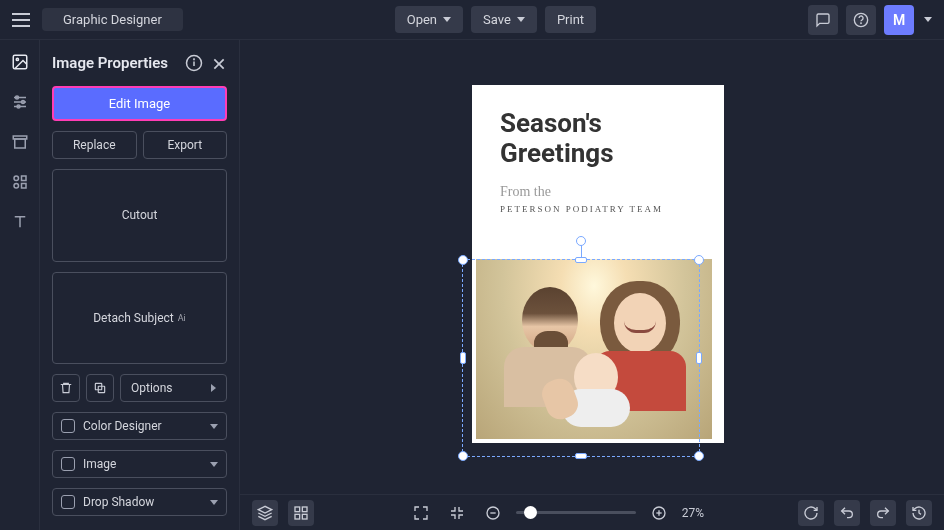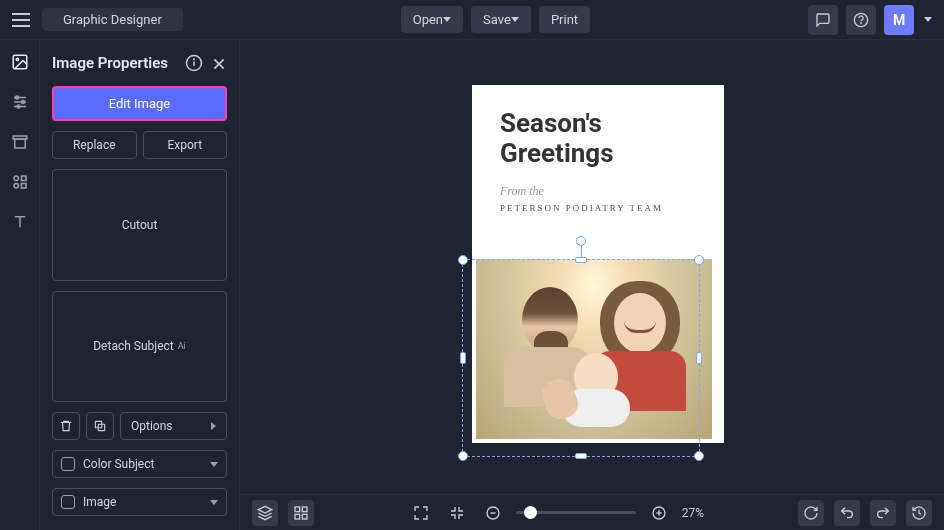--- a/index.html
+++ b/index.html
@@ -4,21 +4,21 @@
 <style>
 * { box-sizing: border-box; margin: 0; padding: 0; font-family: -apple-system, BlinkMacSystemFont, "Segoe UI", Roboto, sans-serif; }
 body { width: 944px; height: 530px; background: #1f2433; color: #d4d6dd; overflow: hidden; position: relative; }
 
 
 .topbar { height: 40px; display: flex; align-items: center; padding: 0 12px; gap: 8px; border-bottom: 1px solid #2a2f3e; }
 .hamburger { width: 18px; height: 14px; display: flex; flex-direction: column; justify-content: space-between; cursor: pointer; }
 .hamburger span { height: 2px; background: #c9ccd6; }
 .app-title { background: #2e3342; padding: 4px 21px; border-radius: 4px; font-size: 13px; margin-left: 4px; }
 .spacer { flex: 1; }
-.topbtn { background: #353a4a; color: #d4d6dd; border: none; padding: 6px 12px; border-radius: 4px; font-size: 13px; cursor: pointer; display: flex; align-items: center; }
+.topbtn { background: #353a4a; color: #d4d6dd; border: none; padding: 6px 12px; border-radius: 4px; font-size: 13px; cursor: pointer; display: flex; align-items: center; gap: 6px; }
 .iconbtn { width: 30px; height: 30px; background: #353a4a; border-radius: 4px; display: flex; align-items: center; justify-content: center; cursor: pointer; }
 .avatar { width: 30px; height: 30px; background: #6d7cff; border-radius: 4px; display: flex; align-items: center; justify-content: center; font-weight: 600; color: #fff; font-size: 14px; }
 .chev-down { width: 0; height: 0; border-left: 4px solid transparent; border-right: 4px solid transparent; border-top: 5px solid #c9ccd6; }
 
 
 .rail { position: absolute; left: 0; top: 40px; width: 40px; height: calc(100% - 40px); border-right: 1px solid #2a2f3e; display: flex; flex-direction: column; align-items: center; padding-top: 12px; gap: 20px; }
 .rail-icon { width: 20px; height: 20px; color: #9ba0b0; cursor: pointer; display: flex; align-items: center; justify-content: center; }
 
 
 .panel { position: absolute; left: 40px; top: 40px; width: 200px; height: calc(100% - 40px); border-right: 1px solid #2a2f3e; padding: 14px 12px; display: flex; flex-direction: column; gap: 10px; }
@@ -36,21 +36,21 @@
 
 .prop-row { height: 28px; border: 1px solid #4a4f5e; border-radius: 4px; display: flex; align-items: center; padding: 0 8px; font-size: 12px; cursor: pointer; gap: 8px; }
 .checkbox { width: 14px; height: 14px; border: 1.5px solid #9ba0b0; border-radius: 3px; }
 .chev-right-sm { width: 0; height: 0; border-top: 4px solid transparent; border-bottom: 4px solid transparent; border-left: 5px solid #9ba0b0; margin-left: auto; }
 .chev-down-sm { width: 0; height: 0; border-left: 4px solid transparent; border-right: 4px solid transparent; border-top: 5px solid #9ba0b0; margin-left: auto; }
 
 
 .canvas-area { position: absolute; left: 240px; top: 40px; right: 0; bottom: 36px; background: #1f2433; overflow: hidden; }
 .card { position: absolute; left: 232px; top: 45px; width: 252px; height: 358px; background: #fff; }
 .card-title { font-family: Georgia, serif; font-size: 26px; font-weight: 700; color: #333; line-height: 1.1; padding: 24px 0 0 28px; }
-.card-sub { font-family: Georgia, serif; font-style: italic; font-size: 12px; color: #999; padding: 16px 16px 0 28px; }
+.card-sub { font-family: Georgia, serif; font-size: 14px; color: #999; padding: 16px 16px 0 28px; }
 .card-team { font-family: Georgia, serif; font-size: 9px; letter-spacing: 2px; color: #555; padding: 4px 0 0 28px; text-transform: uppercase; }
 .card-photo { position: absolute; left: 4px; bottom: 4px; width: 236px; height: 180px; overflow: hidden; }
 
 
 .selection { position: absolute; border: 1px dashed #7aa9ff; pointer-events: none; }
 .handle { position: absolute; width: 10px; height: 10px; background: #fff; border: 1px solid #7aa9ff; border-radius: 50%; }
 .handle.sq { border-radius: 2px; width: 12px; height: 6px; }
 .handle.sqv { border-radius: 2px; width: 6px; height: 12px; }
 .rotate-handle { position: absolute; width: 10px; height: 10px; border: 1px solid #7aa9ff; border-radius: 50%; background: #fff; }
 .rotate-stem { position: absolute; width: 1px; background: #7aa9ff; }
@@ -195,26 +195,31 @@
         </svg>
     </div>
     <div class="options-btn">
       <span>Options</span>
       <span class="chev-right-sm"></span>
     </div>
   </div>
 
   <div class="prop-row">
     <span class="checkbox"></span>
-    <span>Color Subject</span>
+    <span>Color Designer</span>
     <span class="chev-down-sm"></span>
   </div>
   <div class="prop-row">
     <span class="checkbox"></span>
     <span>Image</span>
+    <span class="chev-down-sm"></span>
+  </div>
+  <div class="prop-row">
+    <span class="checkbox"></span>
+    <span>Drop Shadow</span>
     <span class="chev-down-sm"></span>
   </div>
 </div>
 
 <div class="canvas-area">
   <div class="card">
     <div class="card-title">
       <span>Season's</span><br><span>Greetings</span>
     </div>
     <div class="card-sub">From the</div>

